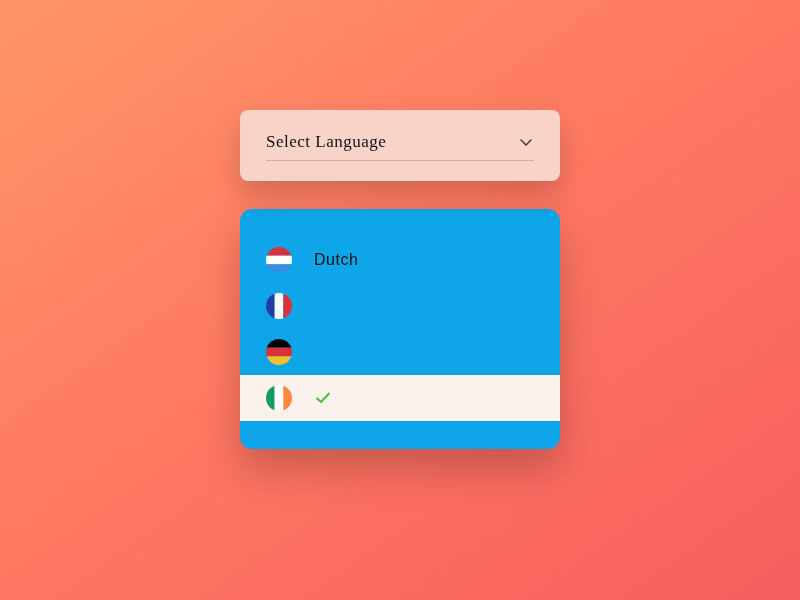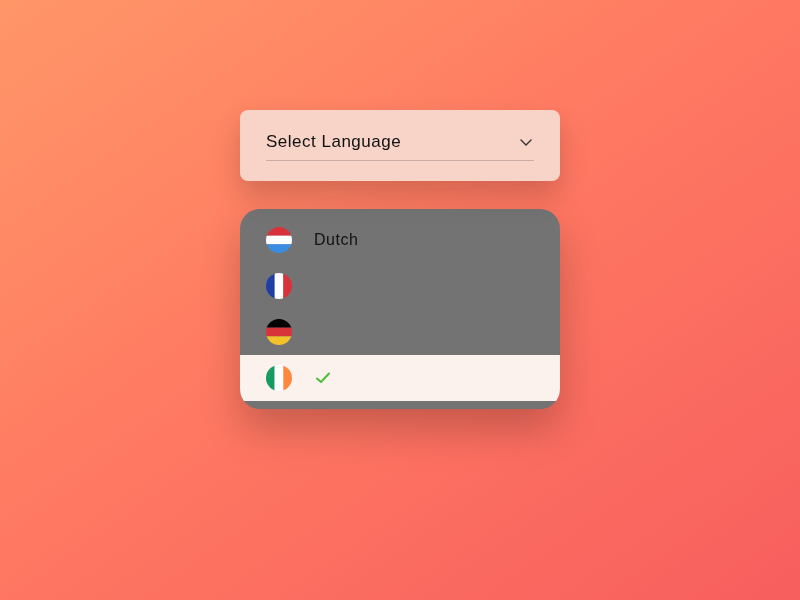--- a/index.html
+++ b/index.html
@@ -30,28 +30,29 @@
     justify-content: space-between;
     align-items: center;
     border-bottom: 1px solid rgba(0,0,0,0.18);
     padding-bottom: 8px;
   }
   .select-label {
     font-size: 17px;
     letter-spacing: 0.5px;
     color: #111;
     font-weight: 400;
+    font-family: Liberation Serif, serif;
   }
   .chevron svg { display: block; }
   .dropdown {
     margin-top: 28px;
-    background: #737373;
-    border-radius: 20px;
+    background: #0ea5e9;
+    border-radius: 12px;
     box-shadow: 0 20px 40px rgba(0,0,0,0.22);
-    padding: 8px 0;
+    padding: 28px 0;
     overflow: hidden;
   }
   .option {
     display: flex;
     align-items: center;
     padding: 10px 26px;
     cursor: pointer;
     position: relative;
   }
   .option.selected {

